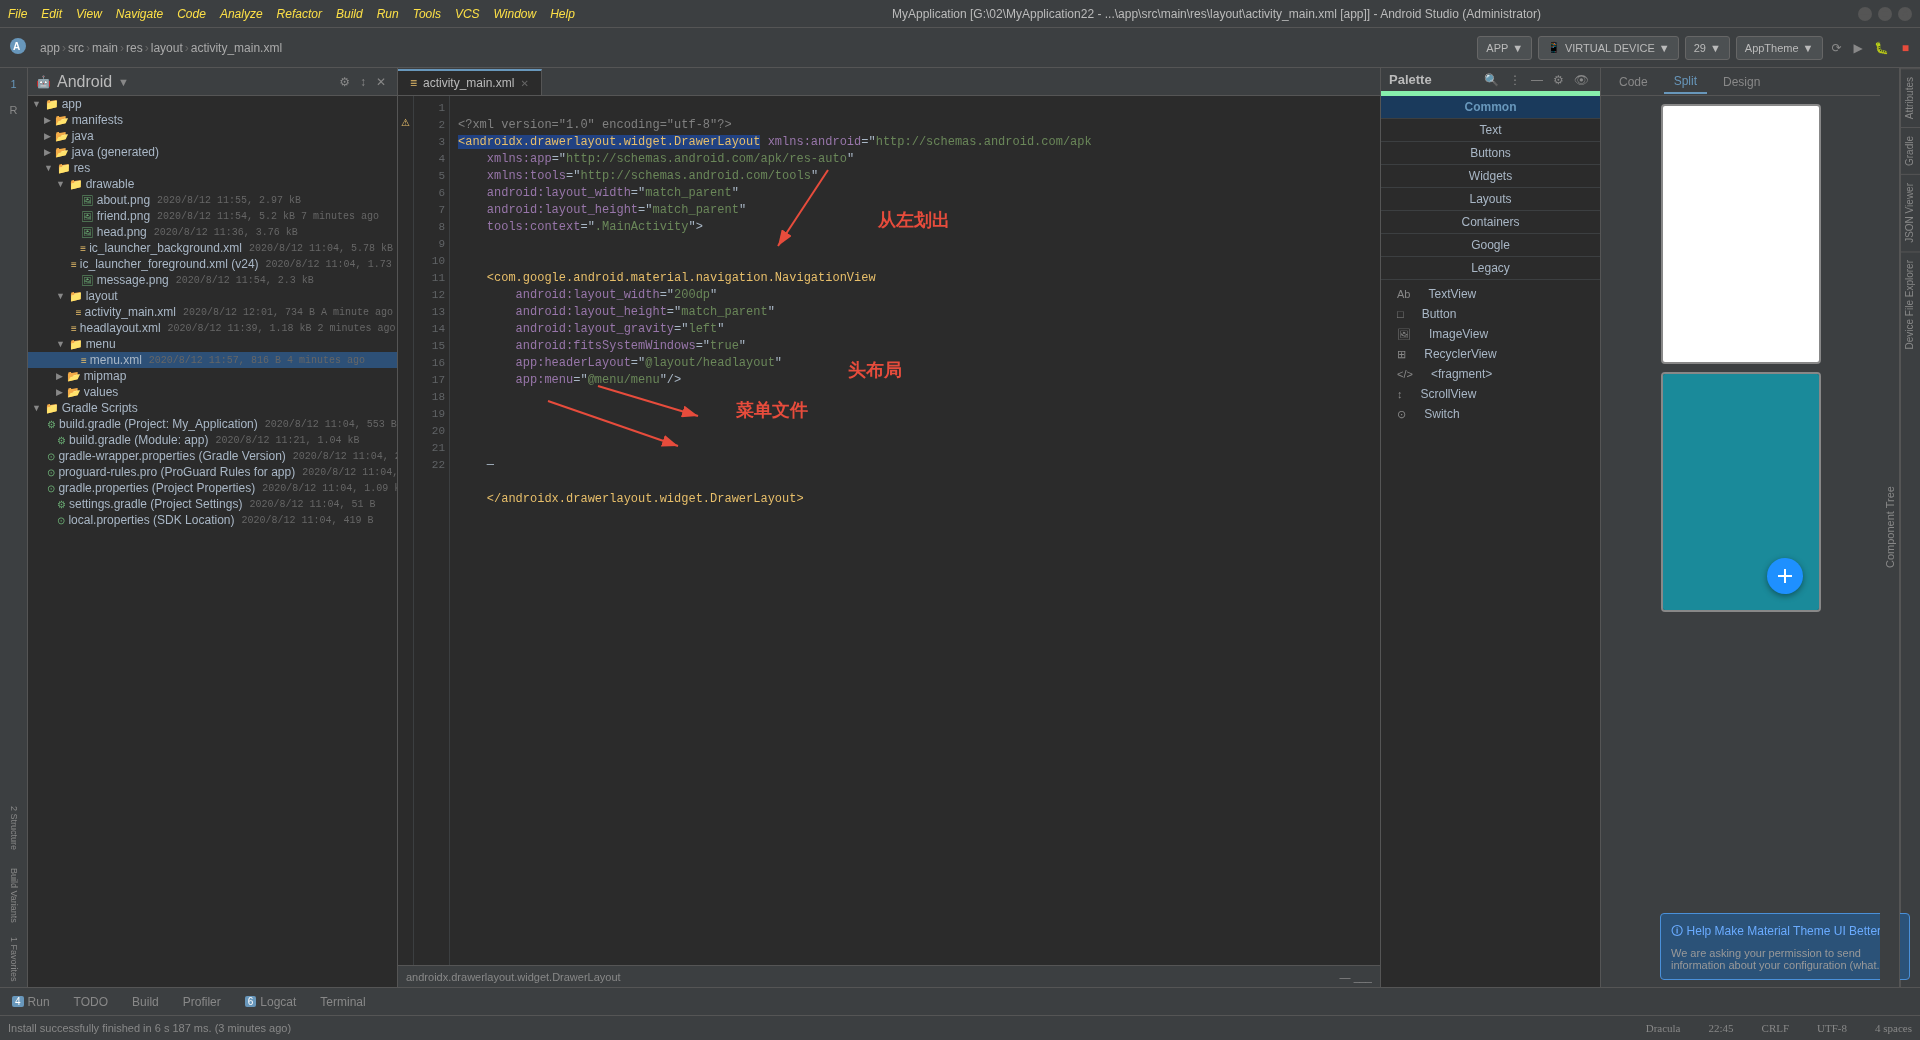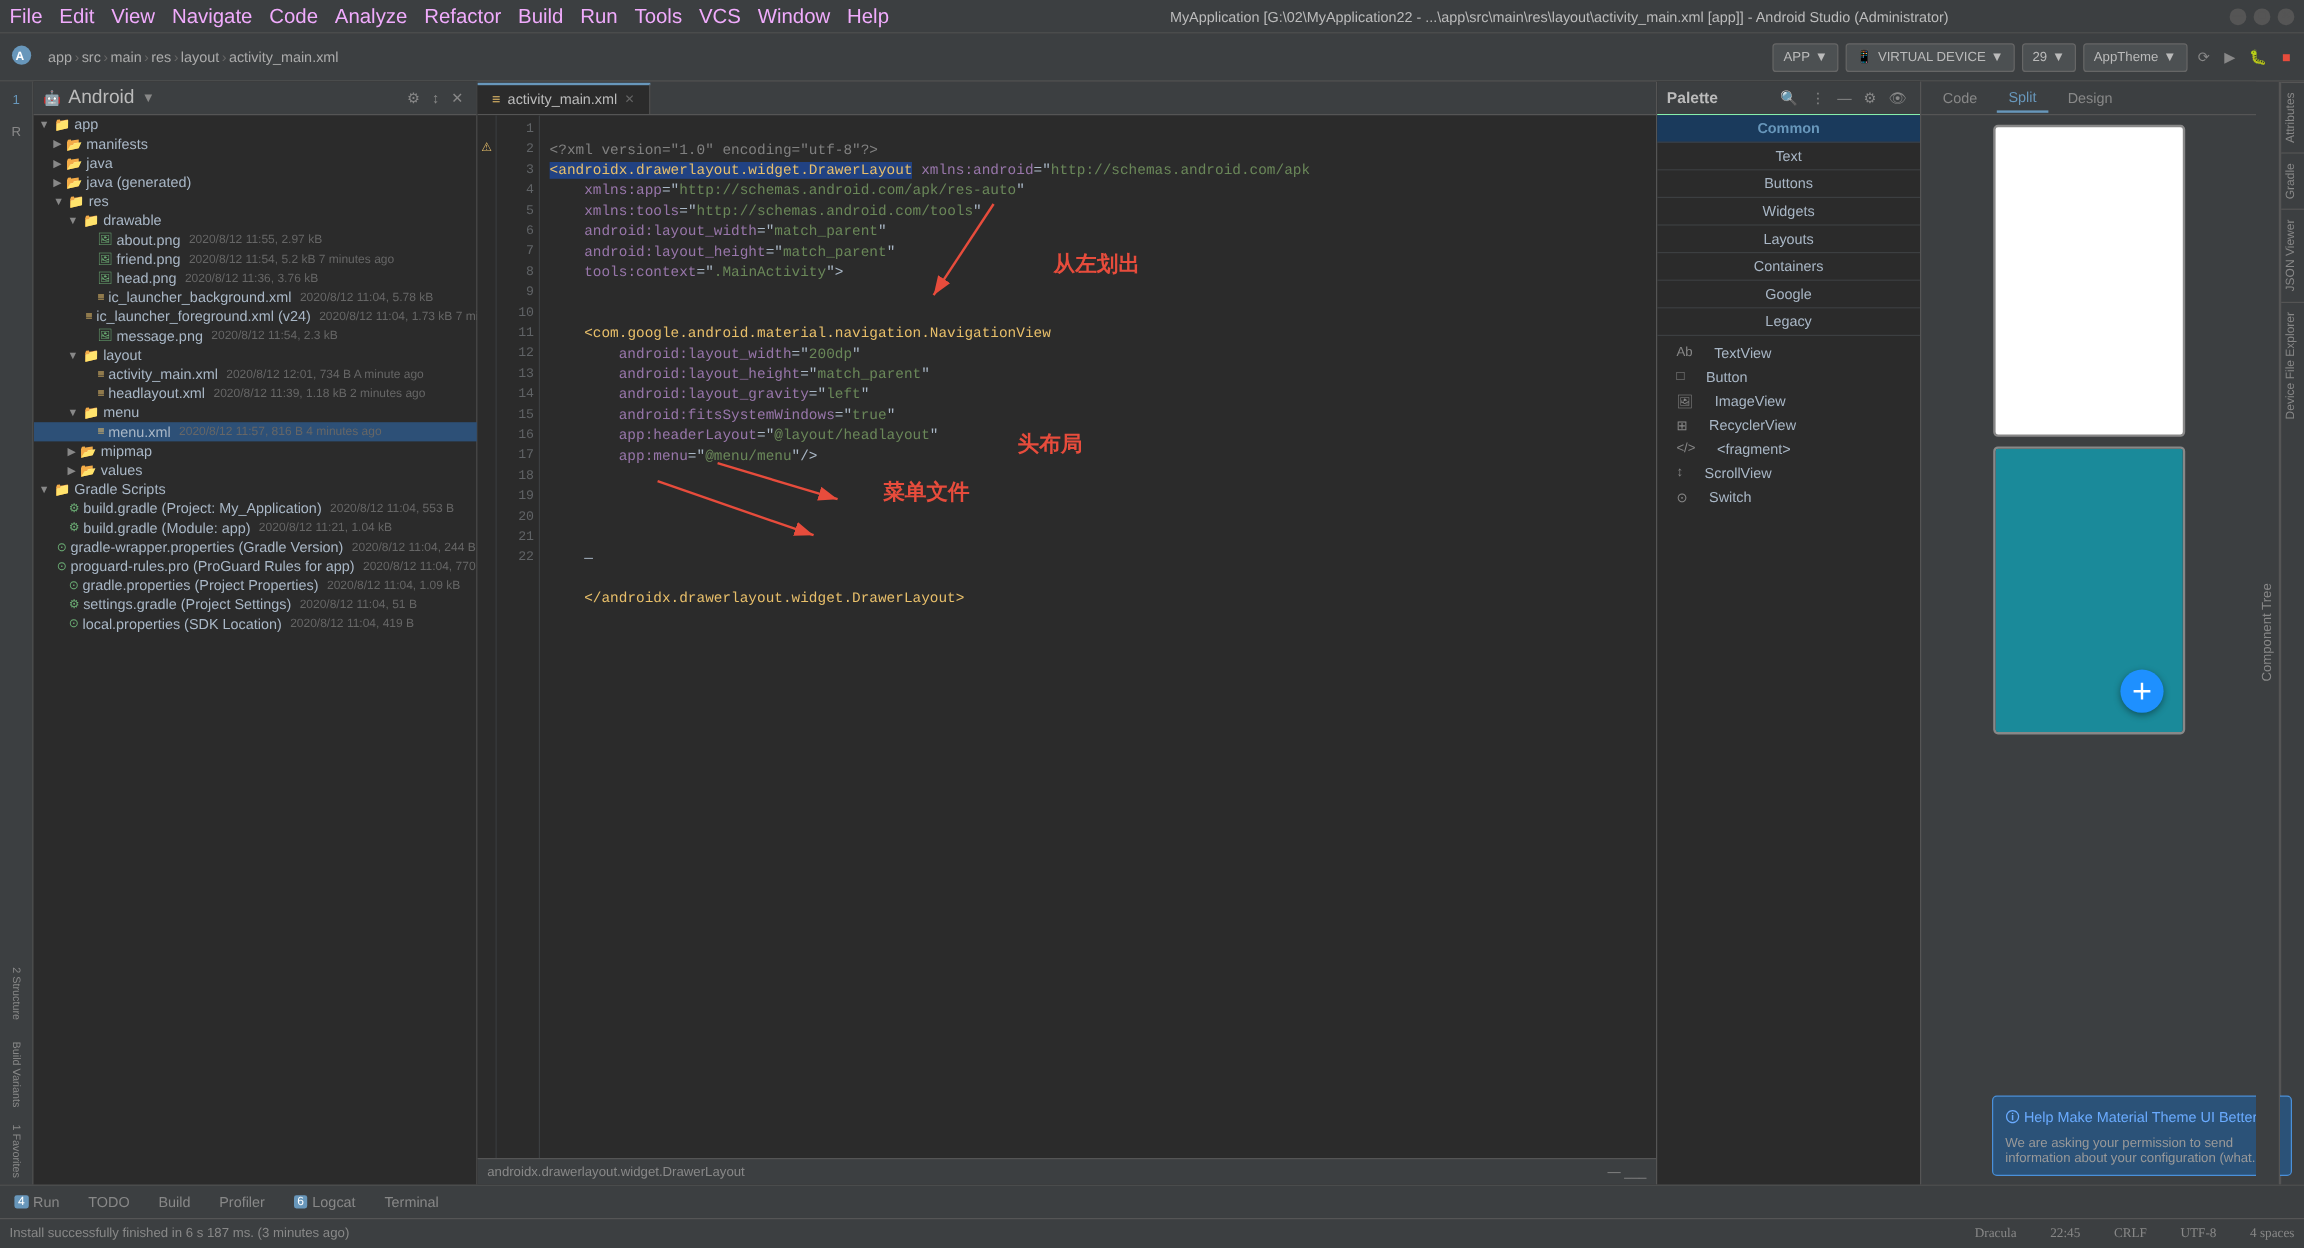--- a/index.html
+++ b/index.html
@@ -18,22 +18,23 @@
       height: 28px;
       background: #3c3f41;
       display: flex;
       align-items: center;
       padding: 0 8px;
       border-bottom: 1px solid #555;
     }
     .title-bar-menu {
       display: flex;
       gap: 14px;
-      font-size: 17px;
-      color: #f0abfc;
+      font-size: 12px;
+      color: #fde047;
+      font-style: italic;
     }
     .title-bar-menu span { cursor: pointer; }
     .title-bar-title {
       flex: 1;
       text-align: center;
       font-size: 12px;
       color: #bbb;
     }
     .title-bar-controls {
       display: flex;
@@ -175,21 +176,21 @@
     }
     .tree-item.selected { background: #2d5077; }
     .tree-indent-1 { padding-left: 16px; }
     .tree-indent-2 { padding-left: 28px; }
     .tree-indent-3 { padding-left: 40px; }
 
     .folder-icon { color: #c9a227; font-size: 11px; }
     .file-icon-xml { color: #e8bf6a; font-size: 10px; }
     .file-icon-png { color: #6aab73; font-size: 10px; }
     .file-icon-gradle { color: #6aab73; font-size: 10px; }
-    .file-meta { color: #666; font-size: 10px; margin-left: 4px; }
+    .file-meta { color: #666; font-size: 10px; margin-left: 4px; font-family: Liberation Mono, monospace; }
     .chevron { color: #888; font-size: 9px; margin-right: 1px; }
 
     
     .editor-area {
       flex: 1;
       display: flex;
       flex-direction: column;
       background: #2b2b2b;
     }
     .editor-tabs {
@@ -256,21 +257,21 @@
     .palette-panel {
       width: 220px;
       background: #2b2b2b;
       border-left: 1px solid #555;
       display: flex;
       flex-direction: column;
     }
     .palette-header {
       height: 28px;
       background: #3c3f41;
-      border-bottom: 1px solid #86efac;
+      border-bottom: 5px solid #86efac;
       display: flex;
       align-items: center;
       padding: 0 8px;
       font-size: 13px;
       font-weight: bold;
       color: #bbb;
       gap: 8px;
     }
     .palette-toolbar {
       margin-left: auto;

